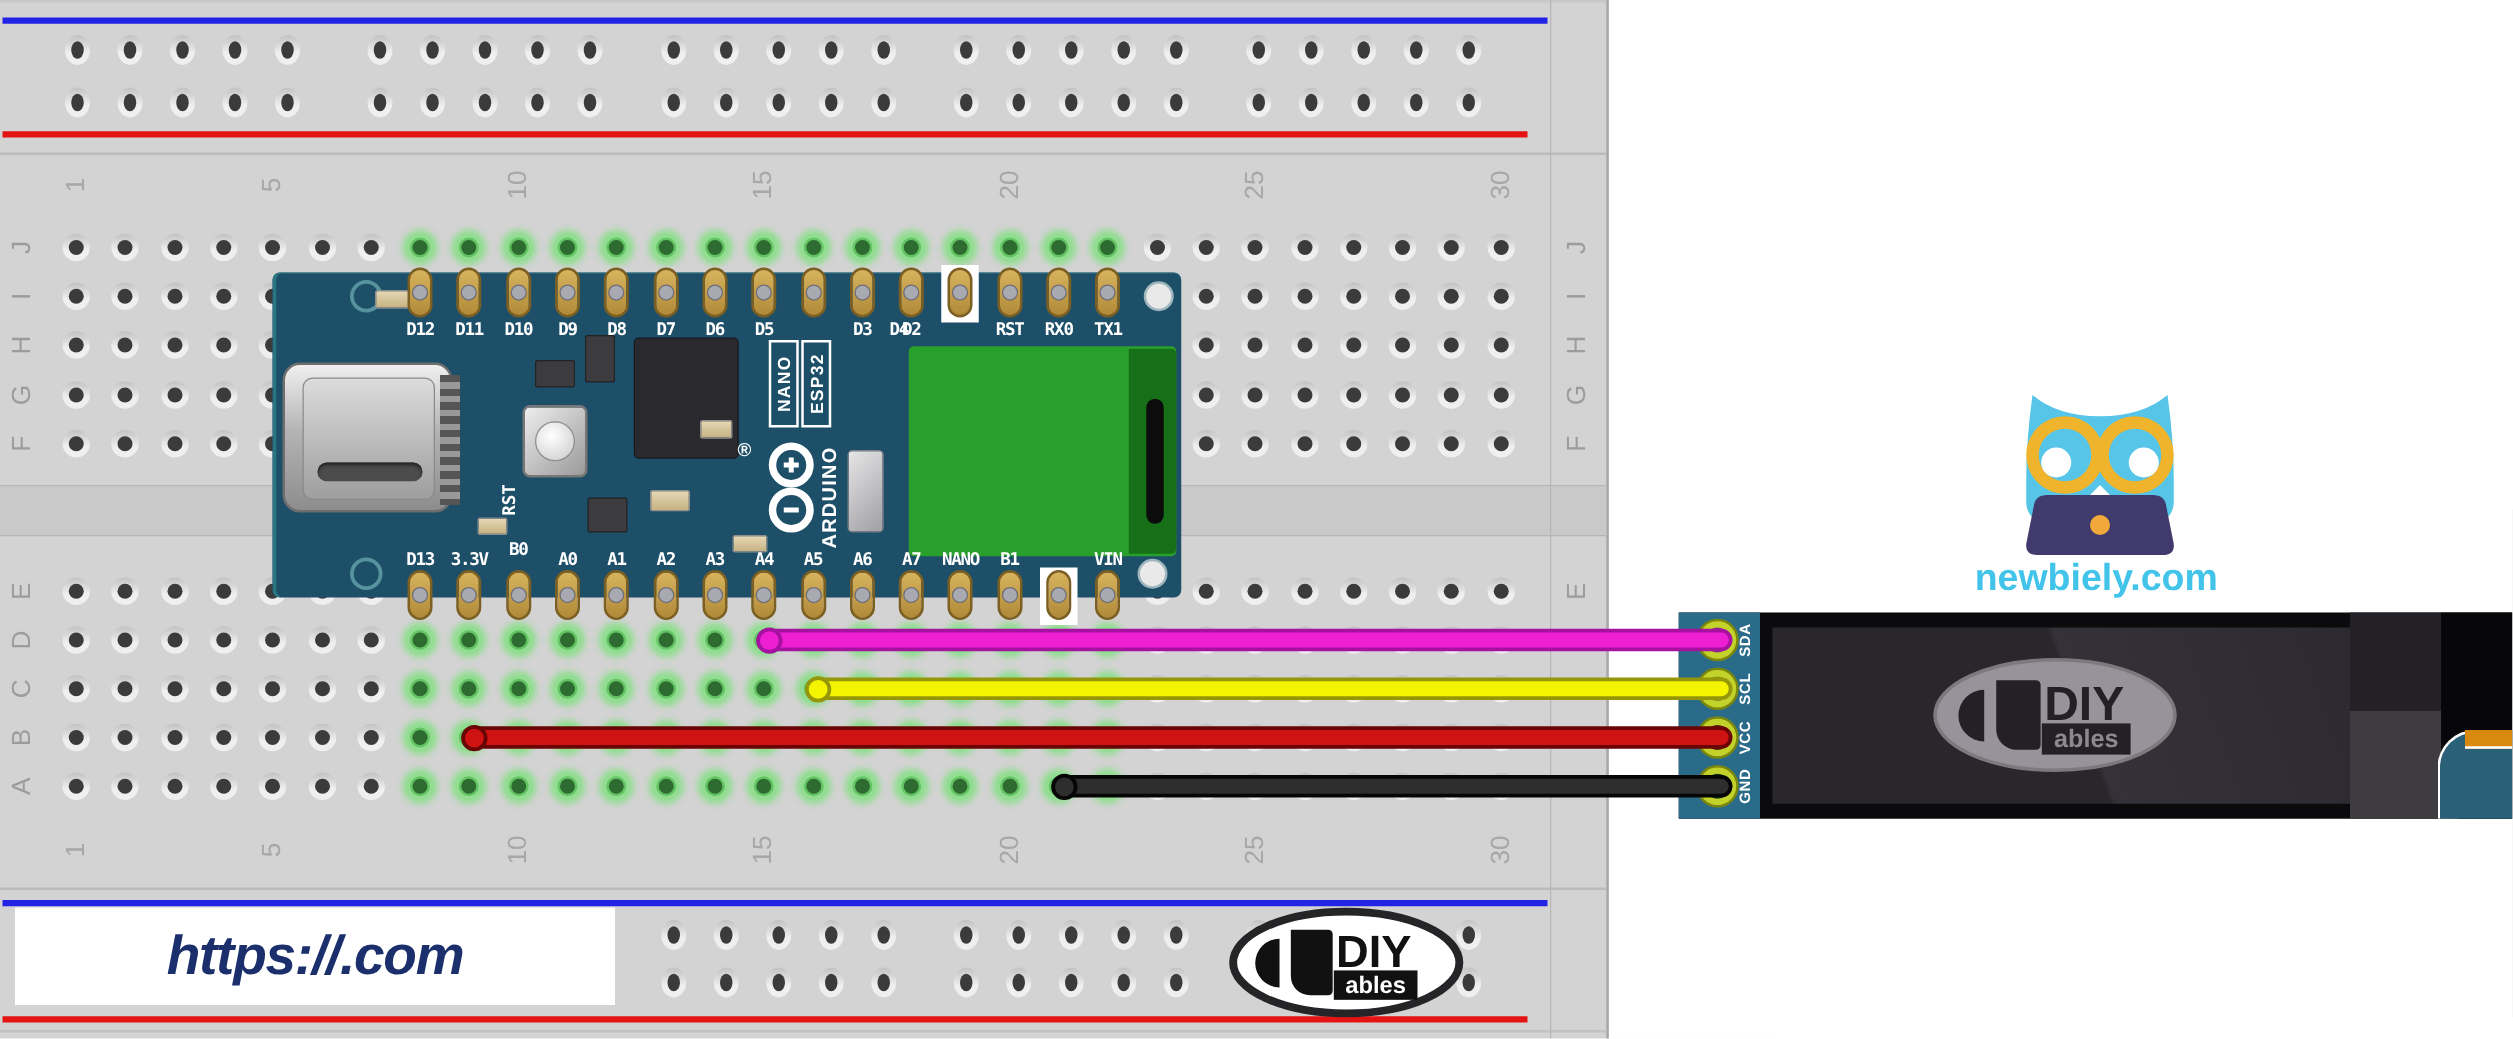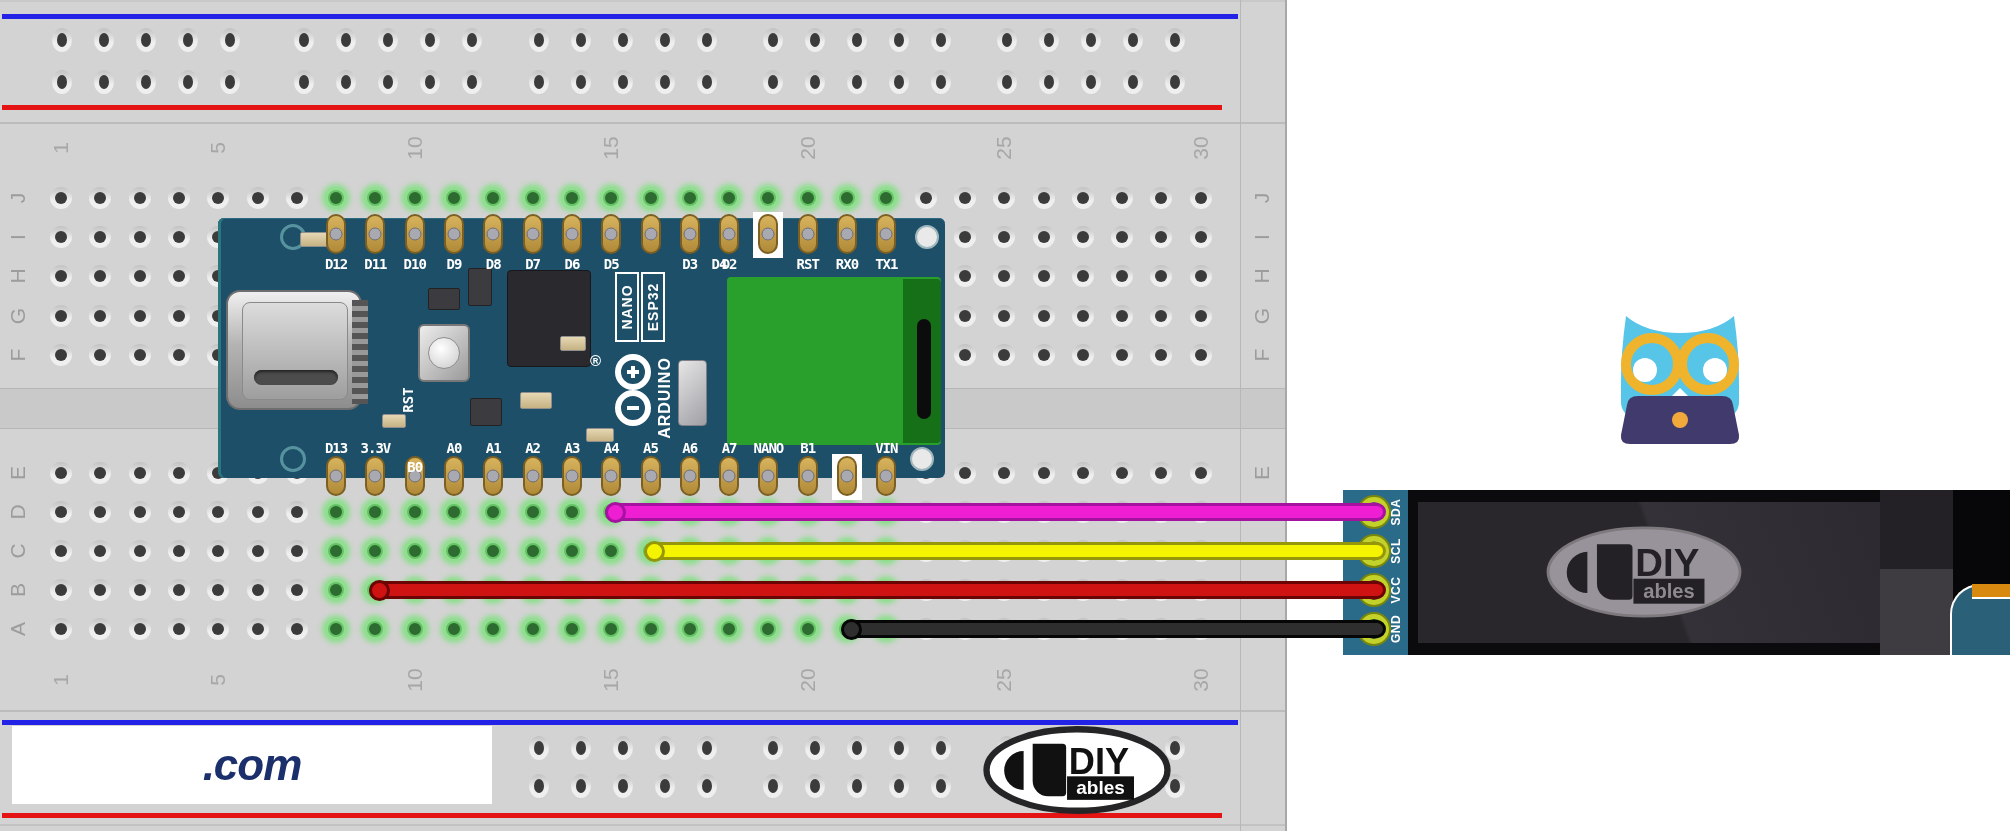--- a/index.html
+++ b/index.html
@@ -638,22 +638,24 @@
   <svg class="owl-wrap" width="160" height="146" viewBox="0 0 160 146">
     <path d="M26,14 Q46,31 80,31 Q114,31 134,14 Q139,50 139,80 L139,100 Q139,124 80,124 Q21,124 21,100 L21,80 Q21,50 26,14 Z" fill="#56c5e8"></path>
     <circle cx="52" cy="62" r="26" fill="none" stroke="#f0b42c" stroke-width="10"></circle>
     <circle cx="108" cy="62" r="26" fill="none" stroke="#f0b42c" stroke-width="10"></circle>
     <circle cx="45" cy="68" r="12" fill="#fff"></circle>
     <circle cx="115" cy="68" r="12" fill="#fff"></circle>
     <path d="M80,86 L88,94 L80,102 L72,94 Z" fill="#fff"></path>
     <path d="M38,94 h84 q10,0 11,9 l6,30 q1,9 -9,9 h-100 q-10,0 -9,-9 l6,-30 q1,-9 11,-9 z" fill="#413a6c"></path>
     <circle cx="80" cy="118" r="8" fill="#f2a93b"></circle>
   </svg>
+  <div class="watermark">newbiely.com</div>
 
   <div class="url-badge">
+    <span class="url-prefix">https://</span>
       <span class="url-suffix">.com</span>
   </div>
 
   <svg class="dy-badge dy-svg" width="190" height="96" viewBox="0 0 210 100">
     <ellipse class="dy-ell" cx="105" cy="50" rx="100" ry="45"></ellipse>
     <path class="dy-mark" d="M46,29 a21,21 0 0 0 0,43 Z"></path>
     <path class="dy-mark" d="M56,21 h33 a4,4 0 0 1 4,4 v50 a4,4 0 0 1 -4,4 h-16 a17,17 0 0 1 -17,-17 Z"></path>
     <text class="dy-diy" x="96" y="54">DIY</text>
     <rect class="dy-box" x="94" y="57" width="74" height="26"></rect>
     <text class="dy-ables" x="131" y="77">ables</text>
@@ -687,21 +689,21 @@
     <div class="pin-label" style="left: 807.7px; top: 256px;">RST</div>
     <div class="pin" style="left: 847px; top: 214px;"></div>
     <div class="pin-label" style="left: 847px; top: 256px;">RX0</div>
     <div class="pin" style="left: 886.3px; top: 214px;"></div>
     <div class="pin-label" style="left: 886.3px; top: 256px;">TX1</div>
     <div class="pin" style="left: 336.1px; top: 456px;"></div>
     <div class="pin-label" style="left: 336.1px; top: 440px;">D13</div>
     <div class="pin" style="left: 375.4px; top: 456px;"></div>
     <div class="pin-label" style="left: 375.4px; top: 440px;">3.3V</div>
     <div class="pin" style="left: 414.7px; top: 456px;"></div>
-    <div class="pin-label" style="left: 414.7px; top: 459px;">B0</div>
+    <div class="pin-label" style="left: 414.7px; top: 432px;">B0</div>
     <div class="pin" style="left: 454px; top: 456px;"></div>
     <div class="pin-label" style="left: 454px; top: 440px;">A0</div>
     <div class="pin" style="left: 493.3px; top: 456px;"></div>
     <div class="pin-label" style="left: 493.3px; top: 440px;">A1</div>
     <div class="pin" style="left: 532.6px; top: 456px;"></div>
     <div class="pin-label" style="left: 532.6px; top: 440px;">A2</div>
     <div class="pin" style="left: 571.9px; top: 456px;"></div>
     <div class="pin-label" style="left: 571.9px; top: 440px;">A3</div>
     <div class="pin" style="left: 611.2px; top: 456px;"></div>
     <div class="pin-label" style="left: 611.2px; top: 440px;">A4</div>

